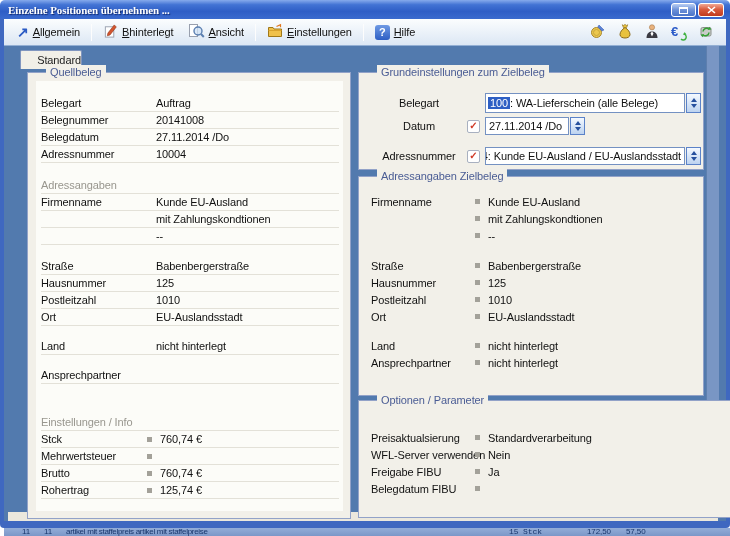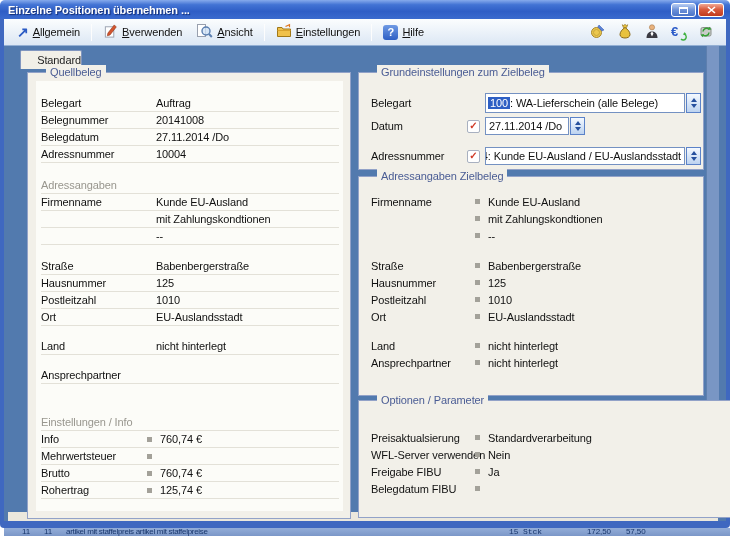--- a/index.html
+++ b/index.html
@@ -7,21 +7,21 @@
   body {
     position:relative; background:#ffffff; overflow:hidden;
     font-family:"Liberation Sans", sans-serif; font-size:11px; color:#111;
     letter-spacing:-0.1px;
   }
   
   .titlebar {
     position:absolute; left:0; top:0; width:730px; height:19px;
     border-radius:5px 5px 0 0;
     background:linear-gradient(180deg,#86aaec 0%,#4273d4 25%,#2f5ec6 60%,#3a6ace 100%);
-    display:flex; align-items:center; padding-left:8px;
+    display:flex; align-items:center; padding-left:8px;font-family:Liberation Serif, serif;
   }
   .title-text { color:#fff; font-weight:bold; font-size:11px; text-shadow:1px 1px 1px rgba(10,30,90,.8); white-space:nowrap; }
   .winbtn {
     position:absolute; top:3px; height:14px; border:1px solid #fff; border-radius:3px;
     display:flex; align-items:center; justify-content:center; cursor:default;
   }
   .btn-restore { right:34px; width:25px; background:linear-gradient(#b8cdf2,#6a8fd8 50%,#4a73c8); }
   .btn-close   { right:6px;  width:26px; background:linear-gradient(#f2a893,#d95b3d 45%,#c03a1e); }
   .side { position:absolute; top:19px; width:4px; height:502px; background:var(--window_border,#3f68c0); }
   .side-l { left:0; } .side-r { left:726px; }
@@ -55,21 +55,21 @@
   .group-title { position:absolute; top:-8px; left:18px; background:inherit; padding:0 4px; height:14px; line-height:14px; color:var(--group_title,#4a5c94); white-space:nowrap; }
   .left-panel { left:27px; top:72px; width:324px; height:447px; }
   .card { position:absolute; left:8px; top:8px; right:7px; bottom:7px; background:#fcfcf8; padding:14px 4px 0 5px; }
   .qrow { display:flex; align-items:center; height:17px; border-bottom:1px solid #e3e1d8; }
   .qlabel  { width:115px; flex-shrink:0; white-space:nowrap; }
   .qlabel6 { width:106px; flex-shrink:0; white-space:nowrap; }
   .qvalue { white-space:nowrap; }
   .qhead { color:#98968e;text-align:right; }
   .qbullet,.zbullet { width:5px; height:5px; background:#a3a199; flex-shrink:0; margin-right:8px; }
   .sp2{height:2px;} .sp10{height:10px;} .sp12{height:12px;} .sp13{height:13px;} .sp14{height:14px;} .sp30{height:30px;}
-  .rp1 { left:358px; top:72px;  width:346px; height:98px;  padding:20px 2px 0 12px; }
+  .rp1 { left:358px; top:72px;  width:346px; height:98px;  padding:20px 2px 0 12px;text-align:center; }
   .rp2 { left:358px; top:176px; width:346px; height:220px; padding:16px 2px 0 12px; }
   .rp3 { left:358px; top:400px; width:380px; height:118px; padding:28px 10px 0 12px; }
   .zrow { display:flex; align-items:center; height:17px; }
   .zlabel { width:104px; flex-shrink:0; white-space:nowrap; }
   .zvalue { white-space:nowrap; }
   
   .p1row { display:flex; align-items:center; margin-bottom:2px; }
   .p1label { width:96px; flex-shrink:0; }
   .p1slot { width:18px; flex-shrink:0; display:flex; align-items:center; }
   .combo { flex:1; height:20px; background:#fff; border:1px solid #7491c2; display:flex; align-items:center; padding:2px 2px; overflow:hidden; white-space:nowrap; }
@@ -111,21 +111,21 @@
   <div class="tbtn">
     <span class="arrow-ic">↗</span>
     <span><span class="mn">A</span><span>llgemein</span></span>
   </div>
   <div class="tsep"></div>
   <div class="tbtn">
     <span><svg width="15" height="16" viewBox="0 0 16 16">
           <rect x="2.5" y="3.5" width="9" height="11" fill="#fff" stroke="#99a0ae"></rect>
           <path d="M12 1.5 l2.2 2.2 -6.8 8.6 -2.8 .8 .6 -2.9 z" fill="#d4552f" stroke="#8a2f12" stroke-width="0.6"></path>
         </svg></span>
-    <span><span class="mn">B</span><span>verwenden</span></span>
+    <span><span class="mn">B</span><span>hinterlegt</span></span>
   </div>
   <div class="tbtn">
     <span><svg width="17" height="16" viewBox="0 0 17 16">
           <rect x="1.5" y="1.5" width="8" height="12" fill="#fff" stroke="#99a0ae"></rect>
           <circle cx="10" cy="8" r="4" fill="#cfe2f6" fill-opacity="0.75" stroke="#5b7fb0" stroke-width="1.4"></circle>
           <line x1="13" y1="11" x2="15.8" y2="14" stroke="#5b7fb0" stroke-width="2"></line>
         </svg></span>
     <span><span class="mn">A</span><span>nsicht</span></span>
   </div>
   <div class="tsep"></div>
@@ -239,21 +239,21 @@
         <span class="qvalue">nicht hinterlegt</span>
       </div>
     <div class="sp12"></div>
     <div class="qrow">
         <span class="qlabel">Ansprechpartner</span>
         <span class="qvalue"></span>
       </div>
     <div class="sp30"></div>
     <div class="qrow qhead">Einstellungen / Info</div>
     <div class="qrow">
-        <span class="qlabel6">Info</span>
+        <span class="qlabel6">Stck</span>
         <span class="qbullet"></span>
         <span class="qvalue">760,74 €</span>
       </div>
     <div class="qrow">
         <span class="qlabel6">Mehrwertsteuer</span>
         <span class="qbullet"></span>
         <span class="qvalue"></span>
       </div>
     <div class="qrow">
         <span class="qlabel6">Brutto</span>

